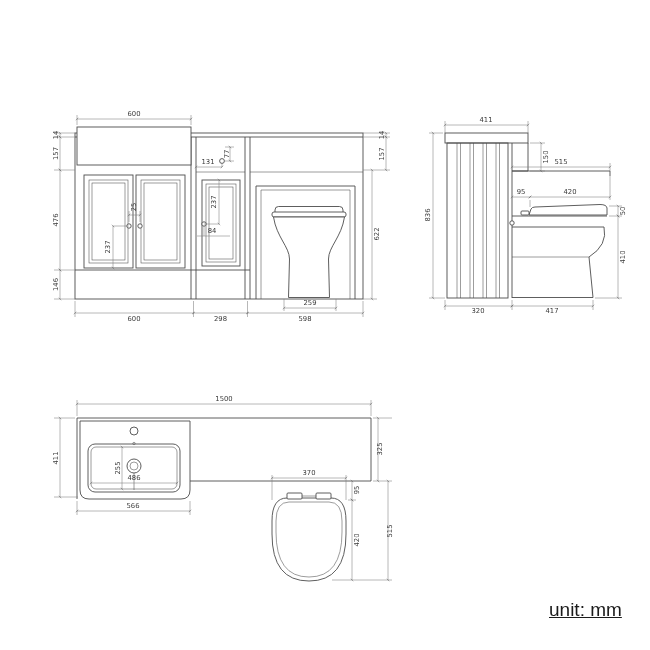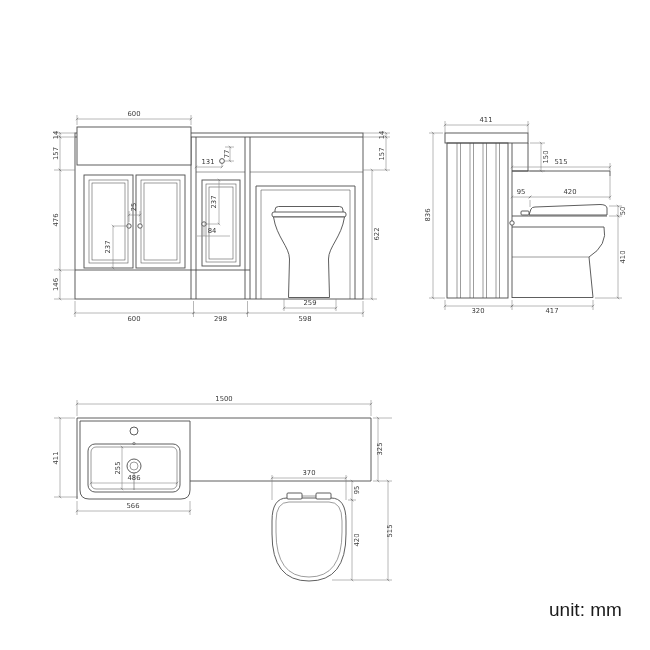--- a/index.html
+++ b/index.html
@@ -5,21 +5,21 @@
   html,body{margin:0;padding:0;background:#fff;}
   #stage{position:relative;width:650px;height:650px;background:#fff;overflow:hidden;
          font-family:"Liberation Sans", sans-serif;}
   svg{position:absolute;left:0;top:0;}
   .ol{fill:none;stroke:#4c4c4c;stroke-width:0.9;}
   .ol .thin{stroke-width:0.55;}
   .dim{fill:none;stroke:#7c7c7c;stroke-width:0.55;}
   .dm{marker-start:url(#tk);marker-end:url(#tk);}
   .dimt text{font:6.8px "DejaVu Sans", sans-serif;fill:#3a3a3a;text-anchor:middle;}
   #unit-label{position:absolute;left:549px;top:599px;font-size:19px;color:#1b1b1b;
-              font-family:"Liberation Sans", sans-serif;}
+              font-family:"Liberation Sans", sans-serif;text-decoration:underline;}
 </style>
 </head>
 <body>
 
 <div id="stage">
 <svg width="650" height="650" viewBox="0 0 650 650">
   <defs>
     <marker id="tk" viewBox="0 0 6 6" markerWidth="7" markerHeight="7" refX="3" refY="3" orient="auto">
       <path d="M1.1,4.9 L4.9,1.1" stroke="#6e6e6e" stroke-width="0.9" fill="none"></path>
     </marker>

